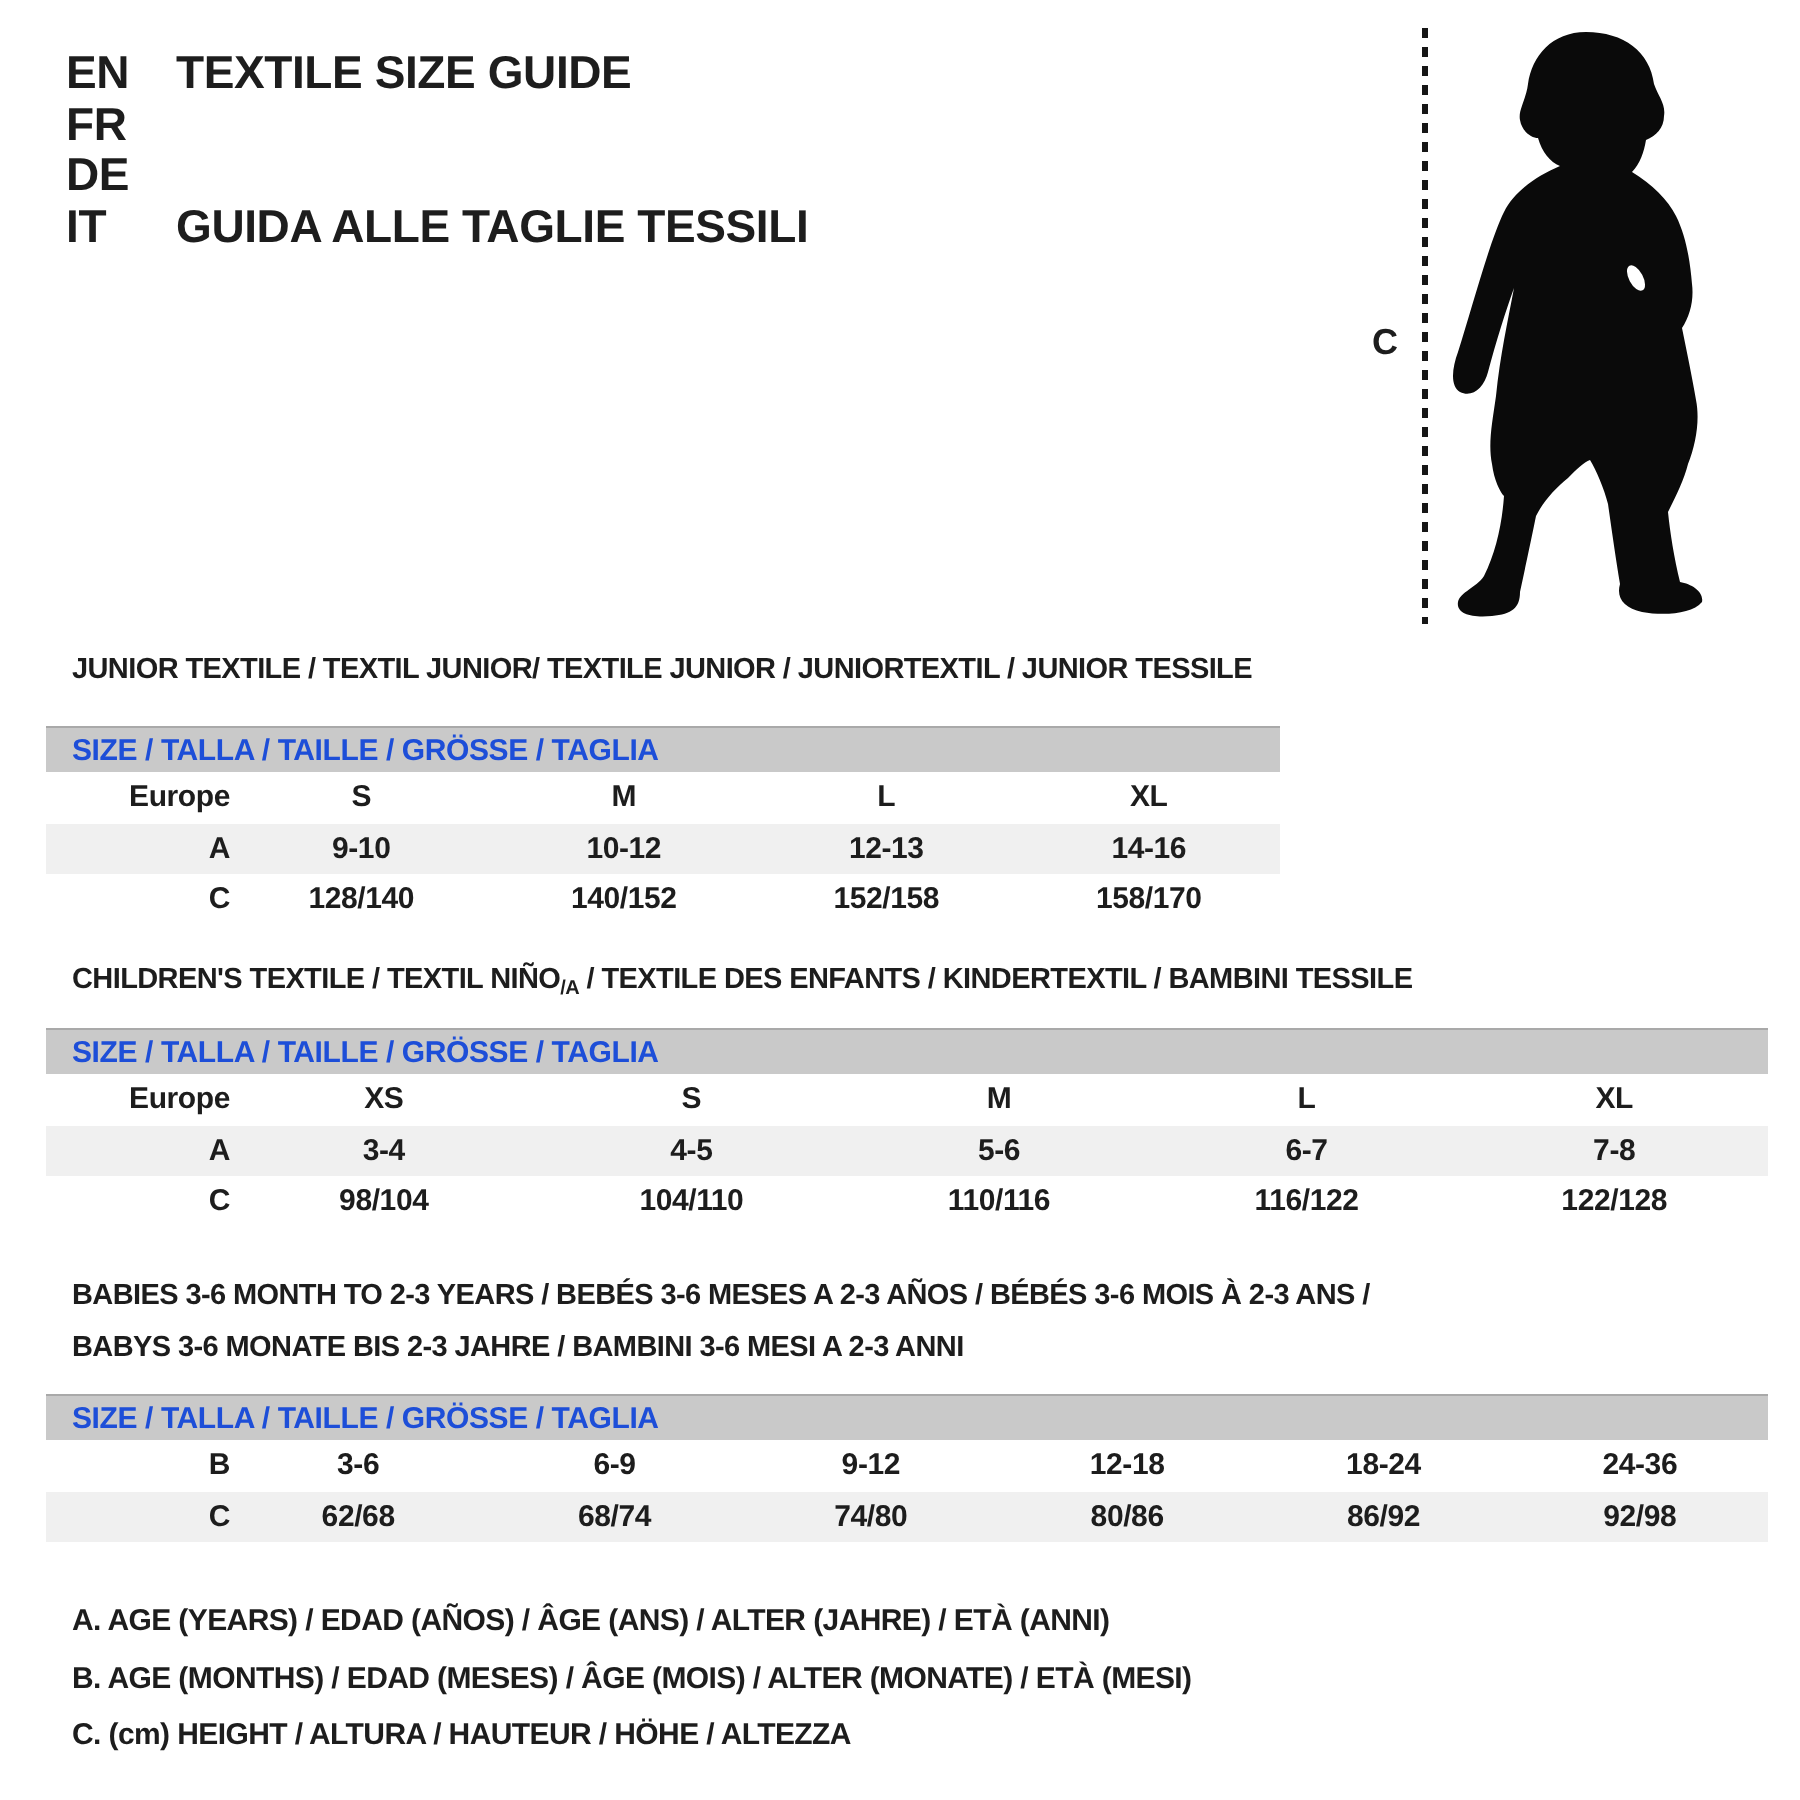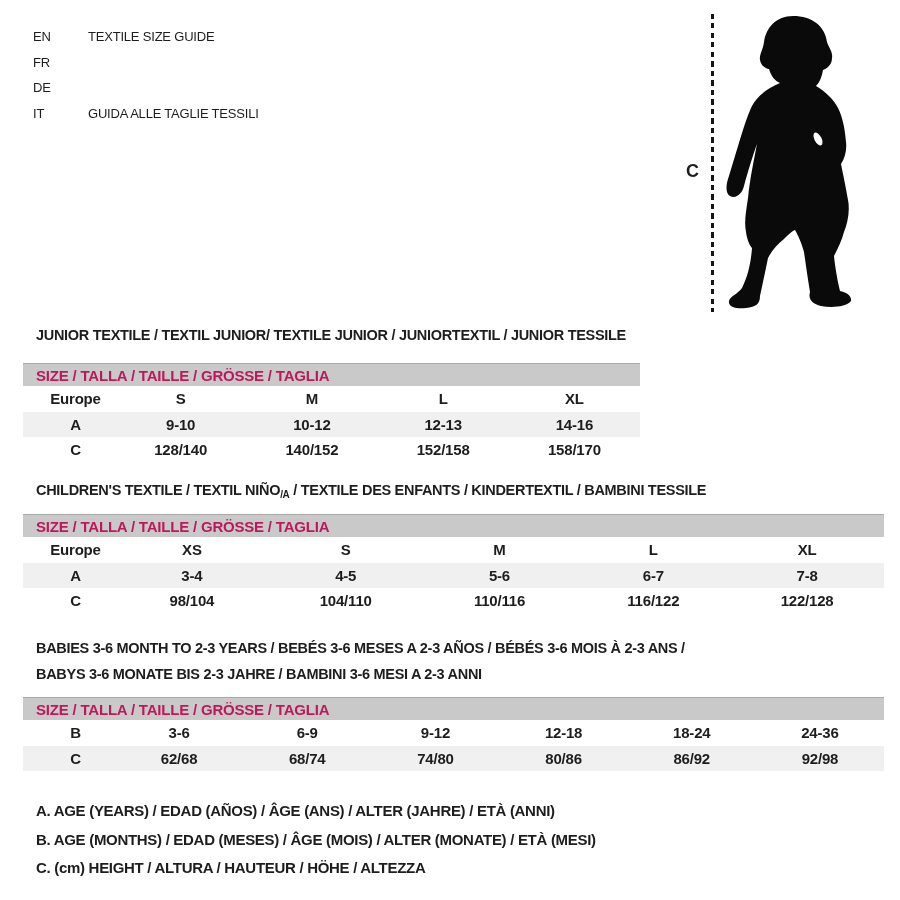--- a/index.html
+++ b/index.html
@@ -4,47 +4,47 @@
 <style>
   html,body{margin:0;padding:0;}
   body{
     width:900px;height:900px;position:relative;background:#ffffff;
     font-family:"Liberation Sans","DejaVu Sans",sans-serif;
     color:#1d1d1d;-webkit-font-smoothing:antialiased;overflow:hidden;
   }
 
   
   .lang{position:absolute;left:33px;top:24px;}
-  .lang-row{display:flex;line-height:25.5px;font-size:13px;font-weight:400;letter-spacing:-0.2px;}
+  .lang-row{display:flex;line-height:25.5px;font-size:23px;font-weight:700;letter-spacing:-0.2px;}
   .lang-code{width:55px;}
 
   
   .fig-label{position:absolute;left:686px;top:161px;font-size:18px;font-weight:700;}
   .measure-line{
     position:absolute;left:711px;top:14px;width:3px;height:298px;
     background:repeating-linear-gradient(to bottom,#161616 0 5px,transparent 5px 9.5px);
   }
   .toddler{position:absolute;left:724px;top:8px;}
 
   
   .sec-title{position:absolute;font-size:14.5px;font-weight:700;letter-spacing:-0.3px;white-space:nowrap;}
   .sub{font-size:10px;vertical-align:-3px;}
 
   
   .size-table{position:absolute;font-size:15px;font-weight:700;letter-spacing:-0.2px;}
   .bar{
     height:23px;background:#c9c9c9;border-top:1px solid #a9a9a9;
     display:flex;align-items:center;padding-left:13px;box-sizing:border-box;
-    color:#be185d;
+    color:#1d4ed8;
   }
   .trow{display:grid;height:25.5px;align-items:center;}
   .cols4{grid-template-columns:92px repeat(4,1fr);}
   .cols5{grid-template-columns:92px repeat(5,1fr);}
   .cols6{grid-template-columns:92px repeat(6,1fr);}
-  .trow .lbl{padding-left:13px;text-align:center;}
+  .trow .lbl{padding-left:13px;text-align:right;}
   .trow .cell{text-align:center;}
   .alt{background:#f0f0f0;}
   .region{font-weight:700;}
 
   
   .legend{position:absolute;left:36px;top:797px;}
   .legend div{line-height:28.5px;font-size:15px;font-weight:700;letter-spacing:-0.3px;white-space:nowrap;}
 </style>
 </head>
 <body>

